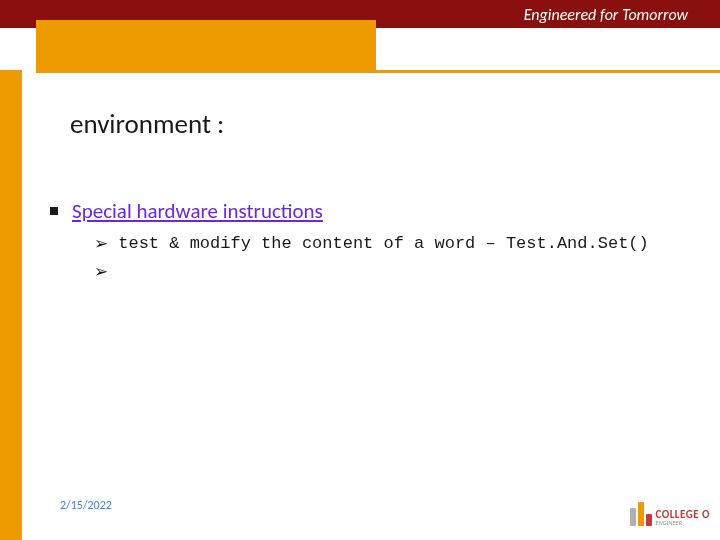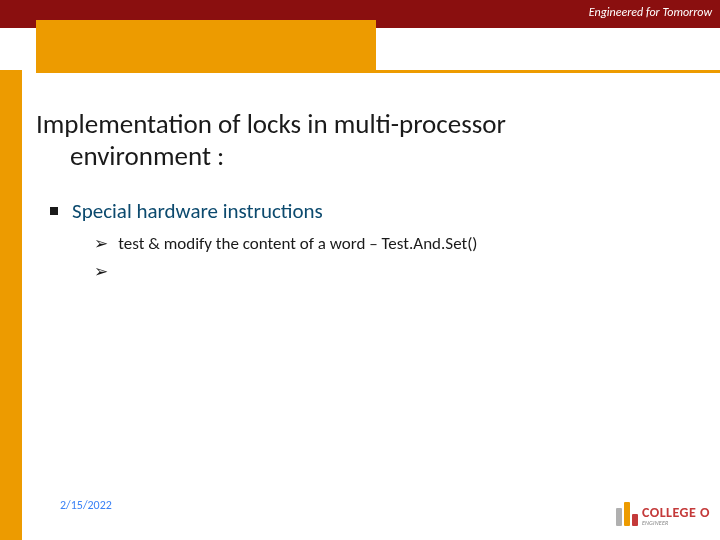--- a/index.html
+++ b/index.html
@@ -15,23 +15,23 @@
     position: absolute;
     top: 0;
     left: 0;
     right: 0;
     height: 28px;
     background: #8a0f0f;
   }
   .tagline {
     position: absolute;
     top: 5px;
-    right: 8px;
+    right: 32px;
     color: #ffffff;
-    font-size: 12px;
+    font-size: 16px;
     font-style: italic;
   }
   .orange-block {
     position: absolute;
     top: 20px;
     left: 36px;
     width: 340px;
     height: 50px;
     background: #ed9b00;
   }
@@ -76,41 +76,43 @@
   .bullet-square {
     width: 8px;
     height: 8px;
     background: #1a1a1a;
     margin-top: 9px;
     margin-right: 14px;
     flex: none;
   }
   .bullet-text {
     font-size: 21px;
-    color: #0c4a6e;
+    color: #6d28d9;
+    text-decoration: underline;
   }
   .sub-list {
     margin-left: 44px;
     margin-top: 8px;
   }
   .sub-line {
     display: flex;
     align-items: flex-start;
     margin-bottom: 4px;
   }
   .arrow-marker {
     font-size: 17px;
     color: #1a1a1a;
     margin-right: 10px;
     line-height: 1.4;
   }
   .sub-text {
     font-size: 17px;
     color: #1a1a1a;
     line-height: 1.4;
+    font-family: Liberation Mono, monospace;
   }
   .date-footer {
     position: absolute;
     left: 60px;
     bottom: 28px;
     font-size: 12px;
     color: #3b82f6;
   }
   .logo {
     position: absolute;
@@ -131,21 +133,21 @@
   }
   .lb1 { height: 18px; background: #b0b0b0; }
   .lb2 { height: 24px; background: #ed9b00; }
   .lb3 { height: 12px; background: #c43a3a; }
   .logo-text {
     display: flex;
     flex-direction: column;
     line-height: 1;
   }
   .logo-line1 {
-    font-size: 14px;
+    font-size: 11px;
     font-weight: 700;
     color: #c43a3a;
     letter-spacing: 0.5px;
   }
   .logo-line2 {
     font-size: 6px;
     color: #888;
     letter-spacing: 0.2px;
     font-style: italic;
   }
@@ -154,21 +156,20 @@
 <body>
 
 <div class="topbar"></div>
 <div class="tagline">Engineered for Tomorrow</div>
 
 <div class="orange-block"></div>
 <div class="orange-underline"></div>
 <div class="orange-stripe"></div>
 
 <div class="slide-title">
-  <span>Implementation of locks in multi-processor</span>
   <span class="indent">environment :</span>
 </div>
 
 <div class="body-area">
   <div class="bullet-line">
     <div class="bullet-square"></div>
     <div class="bullet-text">Special hardware instructions</div>
   </div>
   <div class="sub-list">
     <div class="sub-line">

